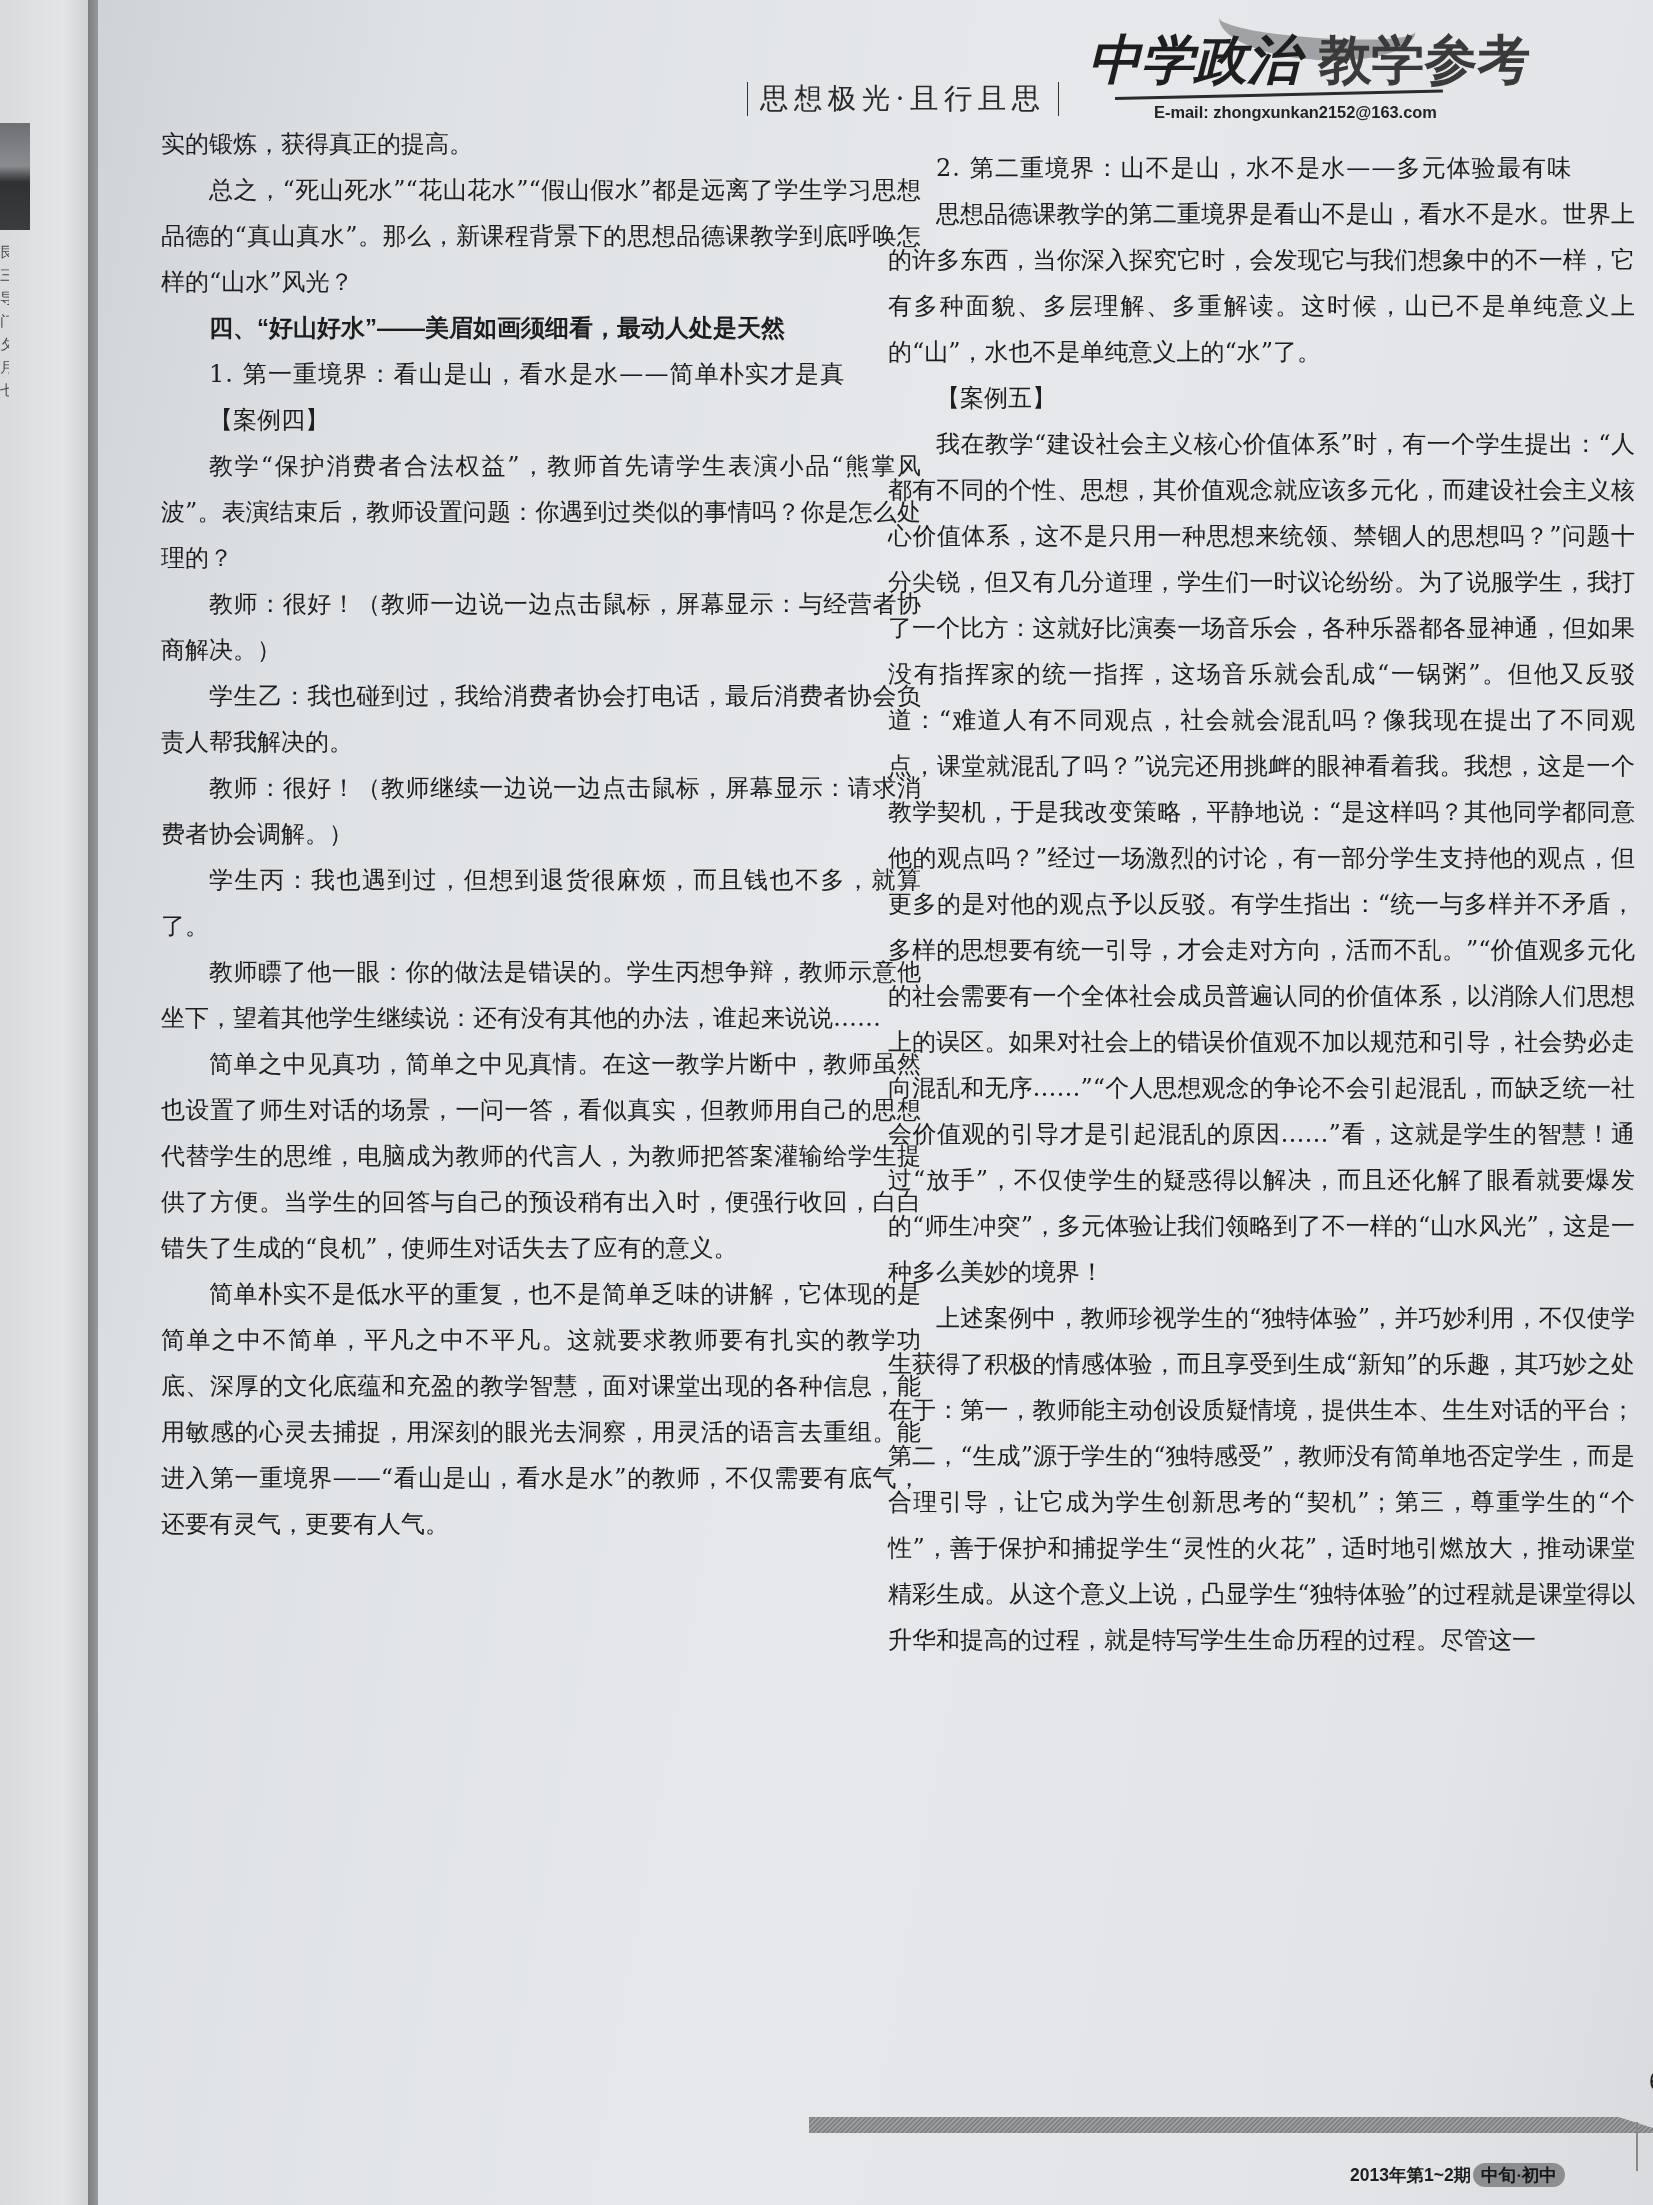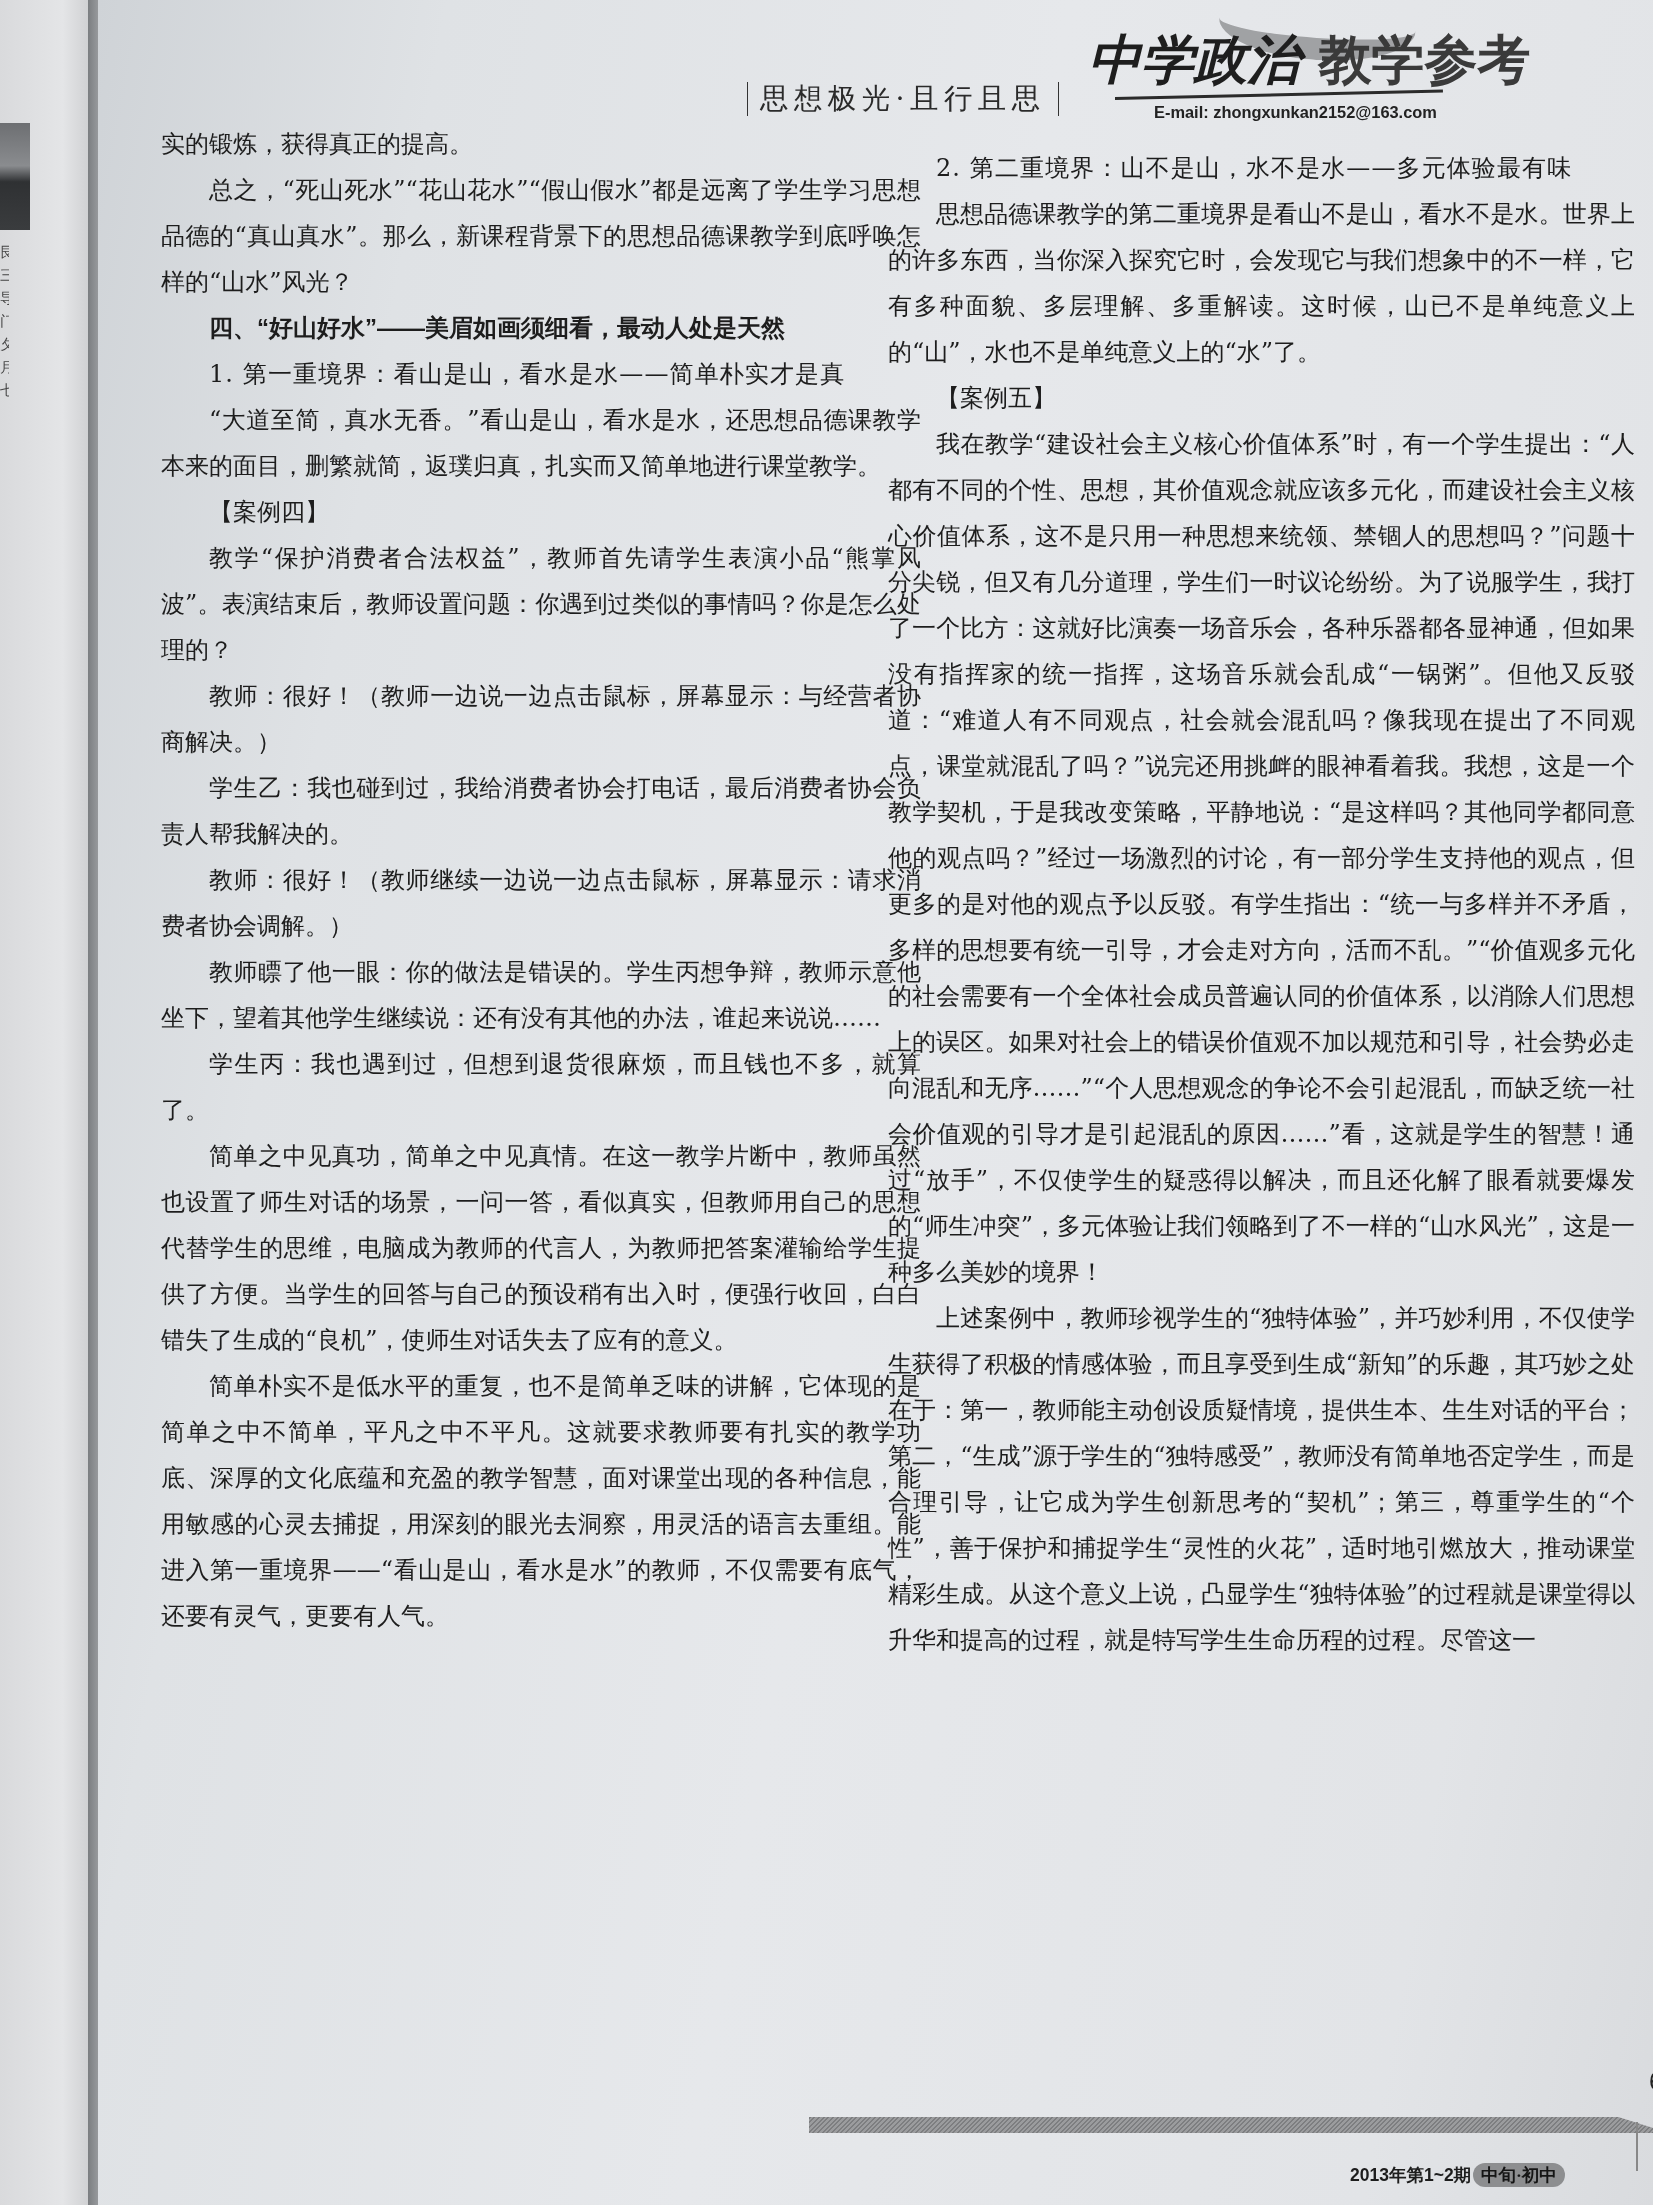--- a/index.html
+++ b/index.html
@@ -119,28 +119,27 @@
     <span class="l">教学参考</span>
   </div>
   <div class="hdr-rule"></div>
   <div class="hdr-email">E-mail: zhongxunkan2152@163.com</div>
 
   <div class="col left" id="left-col">
       <p class="noindent">实的锻炼，获得真正的提高。</p>
       <p>总之，“死山死水”“花山花水”“假山假水”都是远离了学生学习思想品德的“真山真水”。那么，新课程背景下的思想品德课教学到底呼唤怎样的“山水”风光？</p>
       <p class="sec">四、“好山好水”——美眉如画须细看，最动人处是天然</p>
       <p class="sub">1. 第一重境界：看山是山，看水是水——简单朴实才是真</p>
-      <p>“大道至简，真水无香。”看山是山，看水是水，还思想品德课教学本来的面目，删繁就简，返璞归真，扎实而又简单地进行课堂教学。</p>
       <p class="case">【案例四】</p>
       <p>教学“保护消费者合法权益”，教师首先请学生表演小品“熊掌风波”。表演结束后，教师设置问题：你遇到过类似的事情吗？你是怎么处理的？</p>
       <p>教师：很好！（教师一边说一边点击鼠标，屏幕显示：与经营者协商解决。）</p>
       <p>学生乙：我也碰到过，我给消费者协会打电话，最后消费者协会负责人帮我解决的。</p>
       <p>教师：很好！（教师继续一边说一边点击鼠标，屏幕显示：请求消费者协会调解。）</p>
+      <p>学生丙：我也遇到过，但想到退货很麻烦，而且钱也不多，就算了。</p>
       <p>教师瞟了他一眼：你的做法是错误的。学生丙想争辩，教师示意他坐下，望着其他学生继续说：还有没有其他的办法，谁起来说说……</p>
-      <p>学生丙：我也遇到过，但想到退货很麻烦，而且钱也不多，就算了。</p>
       <p>简单之中见真功，简单之中见真情。在这一教学片断中，教师虽然也设置了师生对话的场景，一问一答，看似真实，但教师用自己的思想代替学生的思维，电脑成为教师的代言人，为教师把答案灌输给学生提供了方便。当学生的回答与自己的预设稍有出入时，便强行收回，白白错失了生成的“良机”，使师生对话失去了应有的意义。</p>
       <p>简单朴实不是低水平的重复，也不是简单乏味的讲解，它体现的是简单之中不简单，平凡之中不平凡。这就要求教师要有扎实的教学功底、深厚的文化底蕴和充盈的教学智慧，面对课堂出现的各种信息，能用敏感的心灵去捕捉，用深刻的眼光去洞察，用灵活的语言去重组。能进入第一重境界——“看山是山，看水是水”的教师，不仅需要有底气，还要有灵气，更要有人气。</p>
     </div>
   <div class="col right" id="right-col">
       <p class="sub">2. 第二重境界：山不是山，水不是水——多元体验最有味</p>
       <p>思想品德课教学的第二重境界是看山不是山，看水不是水。世界上的许多东西，当你深入探究它时，会发现它与我们想象中的不一样，它有多种面貌、多层理解、多重解读。这时候，山已不是单纯意义上的“山”，水也不是单纯意义上的“水”了。</p>
       <p class="case">【案例五】</p>
       <p>我在教学“建设社会主义核心价值体系”时，有一个学生提出：“人都有不同的个性、思想，其价值观念就应该多元化，而建设社会主义核心价值体系，这不是只用一种思想来统领、禁锢人的思想吗？”问题十分尖锐，但又有几分道理，学生们一时议论纷纷。为了说服学生，我打了一个比方：这就好比演奏一场音乐会，各种乐器都各显神通，但如果没有指挥家的统一指挥，这场音乐就会乱成“一锅粥”。但他又反驳道：“难道人有不同观点，社会就会混乱吗？像我现在提出了不同观点，课堂就混乱了吗？”说完还用挑衅的眼神看着我。我想，这是一个教学契机，于是我改变策略，平静地说：“是这样吗？其他同学都同意他的观点吗？”经过一场激烈的讨论，有一部分学生支持他的观点，但更多的是对他的观点予以反驳。有学生指出：“统一与多样并不矛盾，多样的思想要有统一引导，才会走对方向，活而不乱。”“价值观多元化的社会需要有一个全体社会成员普遍认同的价值体系，以消除人们思想上的误区。如果对社会上的错误价值观不加以规范和引导，社会势必走向混乱和无序……”“个人思想观念的争论不会引起混乱，而缺乏统一社会价值观的引导才是引起混乱的原因……”看，这就是学生的智慧！通过“放手”，不仅使学生的疑惑得以解决，而且还化解了眼看就要爆发的“师生冲突”，多元体验让我们领略到了不一样的“山水风光”，这是一种多么美妙的境界！</p>
       <p>上述案例中，教师珍视学生的“独特体验”，并巧妙利用，不仅使学生获得了积极的情感体验，而且享受到生成“新知”的乐趣，其巧妙之处在于：第一，教师能主动创设质疑情境，提供生本、生生对话的平台；第二，“生成”源于学生的“独特感受”，教师没有简单地否定学生，而是合理引导，让它成为学生创新思考的“契机”；第三，尊重学生的“个性”，善于保护和捕捉学生“灵性的火花”，适时地引燃放大，推动课堂精彩生成。从这个意义上说，凸显学生“独特体验”的过程就是课堂得以升华和提高的过程，就是特写学生生命历程的过程。尽管这一</p>
     </div>

